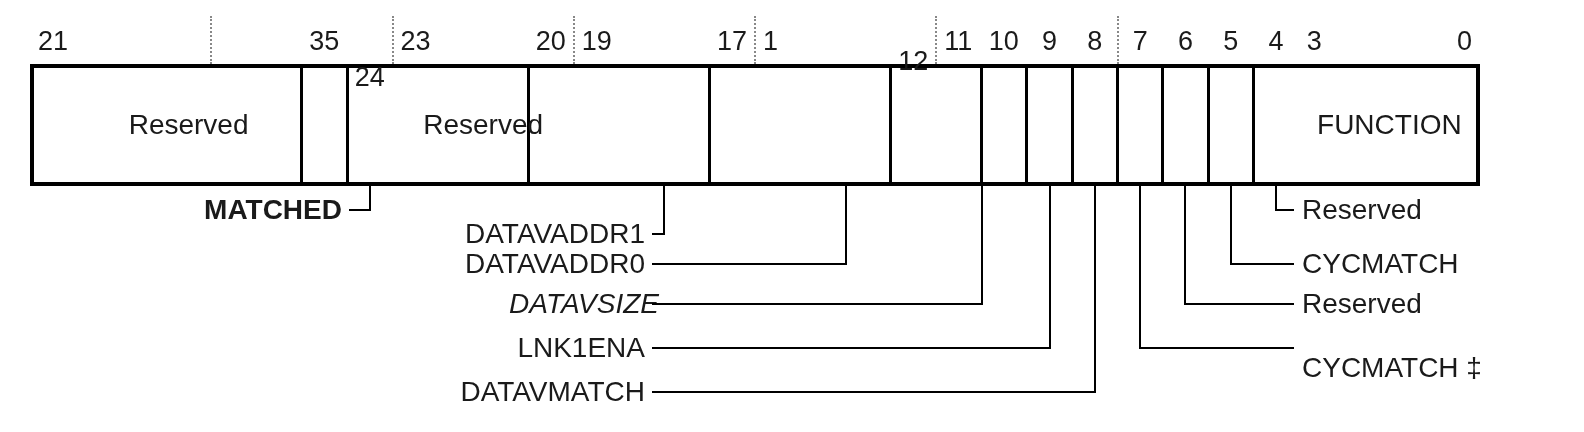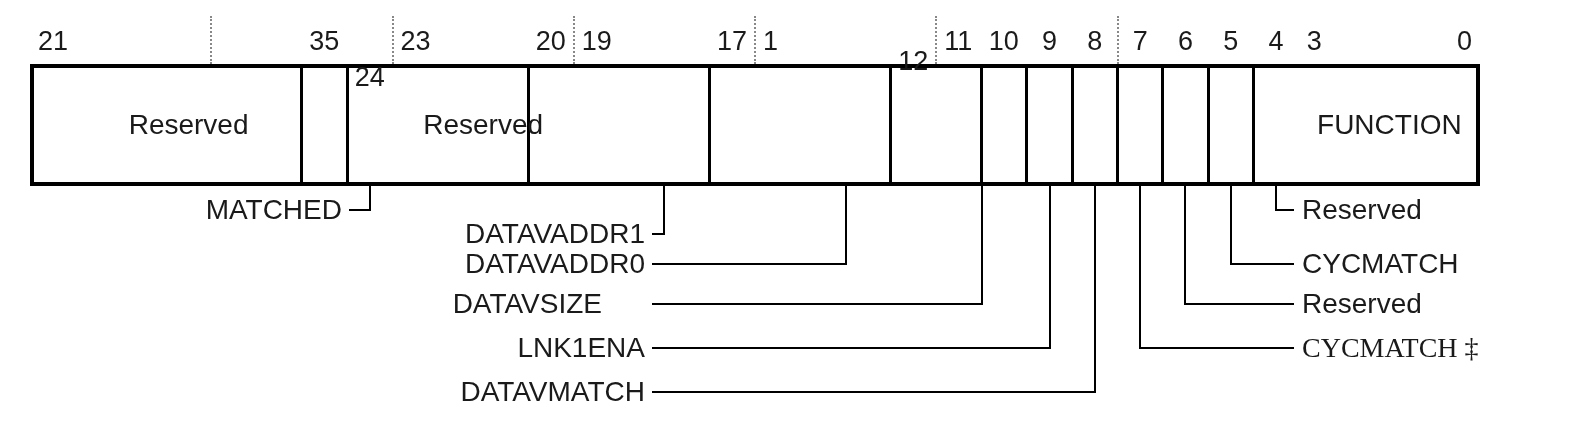--- a/index.html
+++ b/index.html
@@ -61,43 +61,43 @@
     <div class="divider" style="left: 1251.94px; top: 67px; height: 116px;"></div>
     <div class="bitnum" style="left: 1306.75px; top: 24px;">3</div>
     <div class="bitnum" style="right: 112px; top: 24px;">0</div>
     <div class="fieldlabel" style="left: 1389.38px; top: 125px;">FUNCTION</div>
     <div class="tick" style="left: 210.25px; top: 16px; height: 48px;"></div>
     <div class="tick" style="left: 391.5px; top: 16px; height: 48px;"></div>
     <div class="tick" style="left: 572.75px; top: 16px; height: 48px;"></div>
     <div class="tick" style="left: 754px; top: 16px; height: 48px;"></div>
     <div class="tick" style="left: 935.25px; top: 16px; height: 48px;"></div>
     <div class="tick" style="left: 1116.5px; top: 16px; height: 48px;"></div>
-    <div class="clabel" style="right: 1242px; top: 210px;">MATCHED</div>
+    <div class="clabel" style="right: 1242px; top: 210px; font-weight: bold;">MATCHED</div>
     <div class="hline" style="left: 349px; top: 209px; width: 21.8438px;"></div>
     <div class="vline" style="left: 368.844px; top: 183px; height: 28px;"></div>
     <div class="clabel" style="right: 939px; top: 234px;">DATAVADDR1</div>
     <div class="hline" style="left: 652px; top: 233px; width: 13.375px;"></div>
     <div class="vline" style="left: 663.375px; top: 183px; height: 52px;"></div>
     <div class="clabel" style="right: 939px; top: 264px;">DATAVADDR0</div>
     <div class="hline" style="left: 652px; top: 263px; width: 194.625px;"></div>
     <div class="vline" style="left: 844.625px; top: 183px; height: 82px;"></div>
-    <div class="clabel" style="right: 982px; top: 304px;">DATAVSIZE</div>
+    <div class="clabel" style="right: 925px; top: 304px; font-style: italic;">DATAVSIZE</div>
     <div class="hline" style="left: 652px; top: 303px; width: 330.562px;"></div>
     <div class="vline" style="left: 980.562px; top: 183px; height: 122px;"></div>
     <div class="clabel" style="right: 939px; top: 348px;">LNK1ENA</div>
     <div class="hline" style="left: 652px; top: 347px; width: 398.531px;"></div>
     <div class="vline" style="left: 1048.53px; top: 183px; height: 166px;"></div>
     <div class="clabel" style="right: 939px; top: 392px; text-align: center;">DATAVMATCH</div>
     <div class="hline" style="left: 652px; top: 391px; width: 443.844px;"></div>
     <div class="vline" style="left: 1093.84px; top: 183px; height: 210px;"></div>
     <div class="clabel" style="left: 1302px; top: 210px;">Reserved</div>
     <div class="hline" style="left: 1275.09px; top: 209px; width: 18.9062px;"></div>
     <div class="vline" style="left: 1275.09px; top: 183px; height: 28px;"></div>
     <div class="clabel" style="left: 1302px; top: 264px;">CYCMATCH</div>
     <div class="hline" style="left: 1229.78px; top: 263px; width: 64.2188px;"></div>
     <div class="vline" style="left: 1229.78px; top: 183px; height: 82px;"></div>
     <div class="clabel" style="left: 1302px; top: 304px;">Reserved</div>
     <div class="hline" style="left: 1184.47px; top: 303px; width: 109.531px;"></div>
     <div class="vline" style="left: 1184.47px; top: 183px; height: 122px;"></div>
-    <div class="clabel" style="left: 1302px; top: 348px; font-family: Liberation Serif, serif;">CYCMATCH ‡</div>
+    <div class="clabel" style="left: 1302px; top: 368px;">CYCMATCH ‡</div>
     <div class="hline" style="left: 1139.16px; top: 347px; width: 154.844px;"></div>
     <div class="vline" style="left: 1139.16px; top: 183px; height: 166px;"></div>
   </div>
 
 </body></html>

